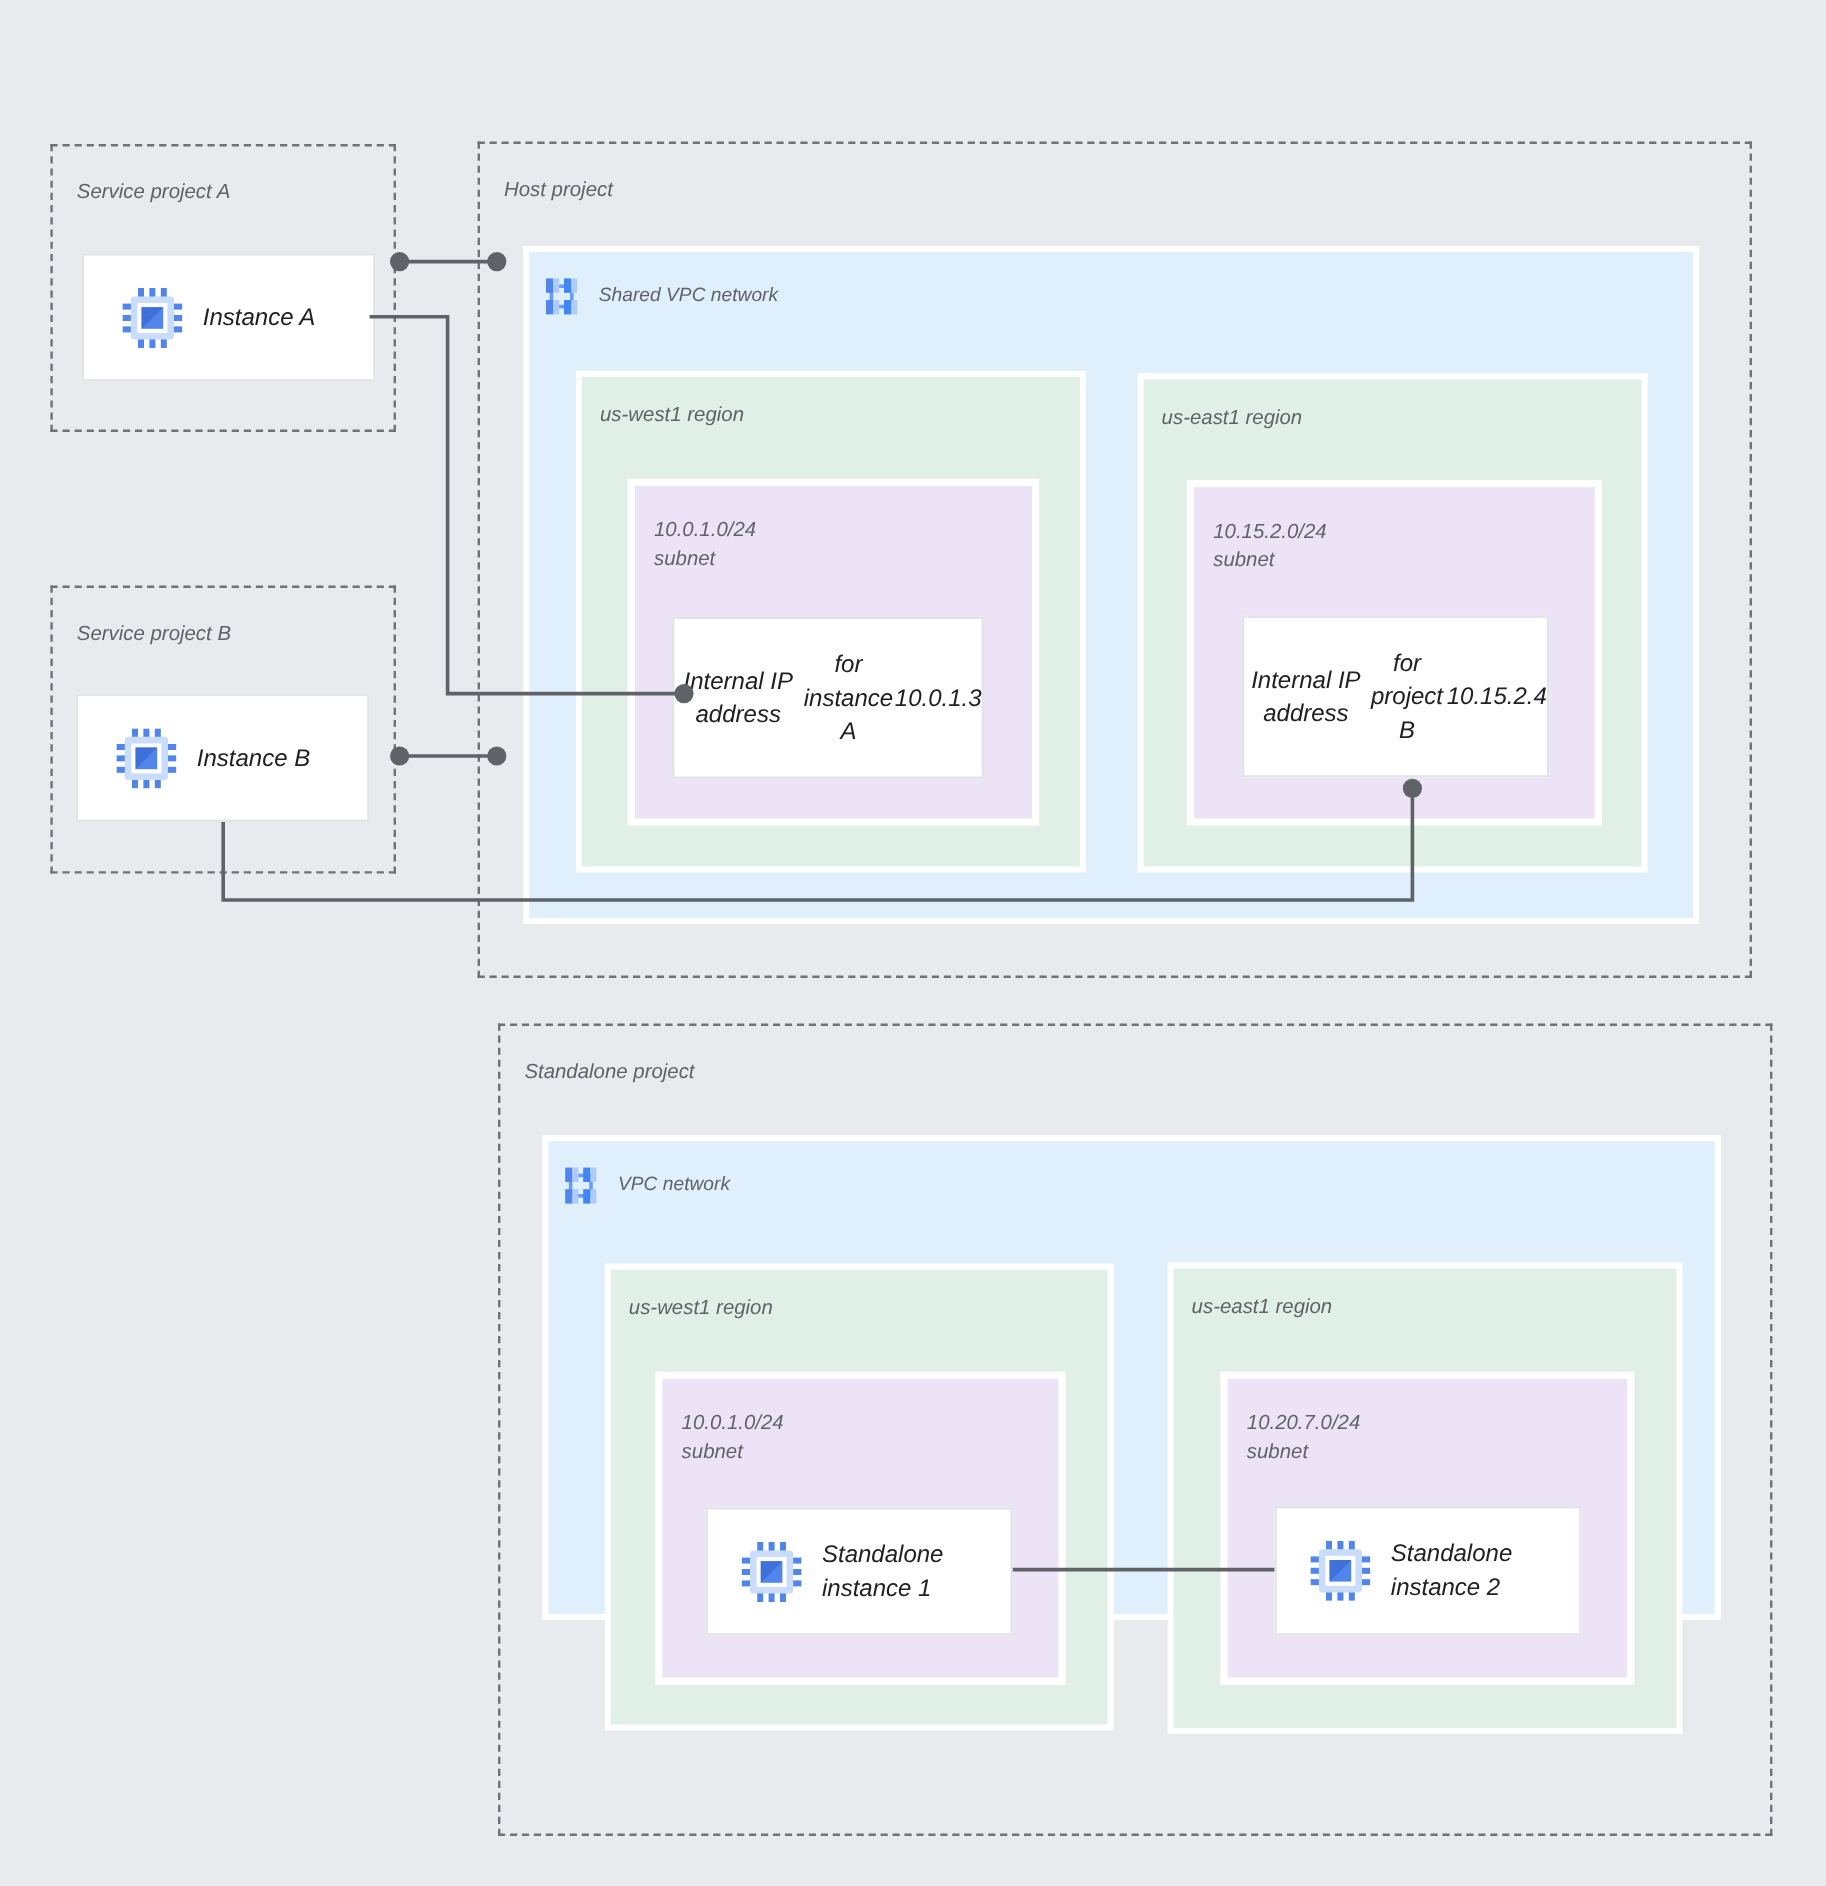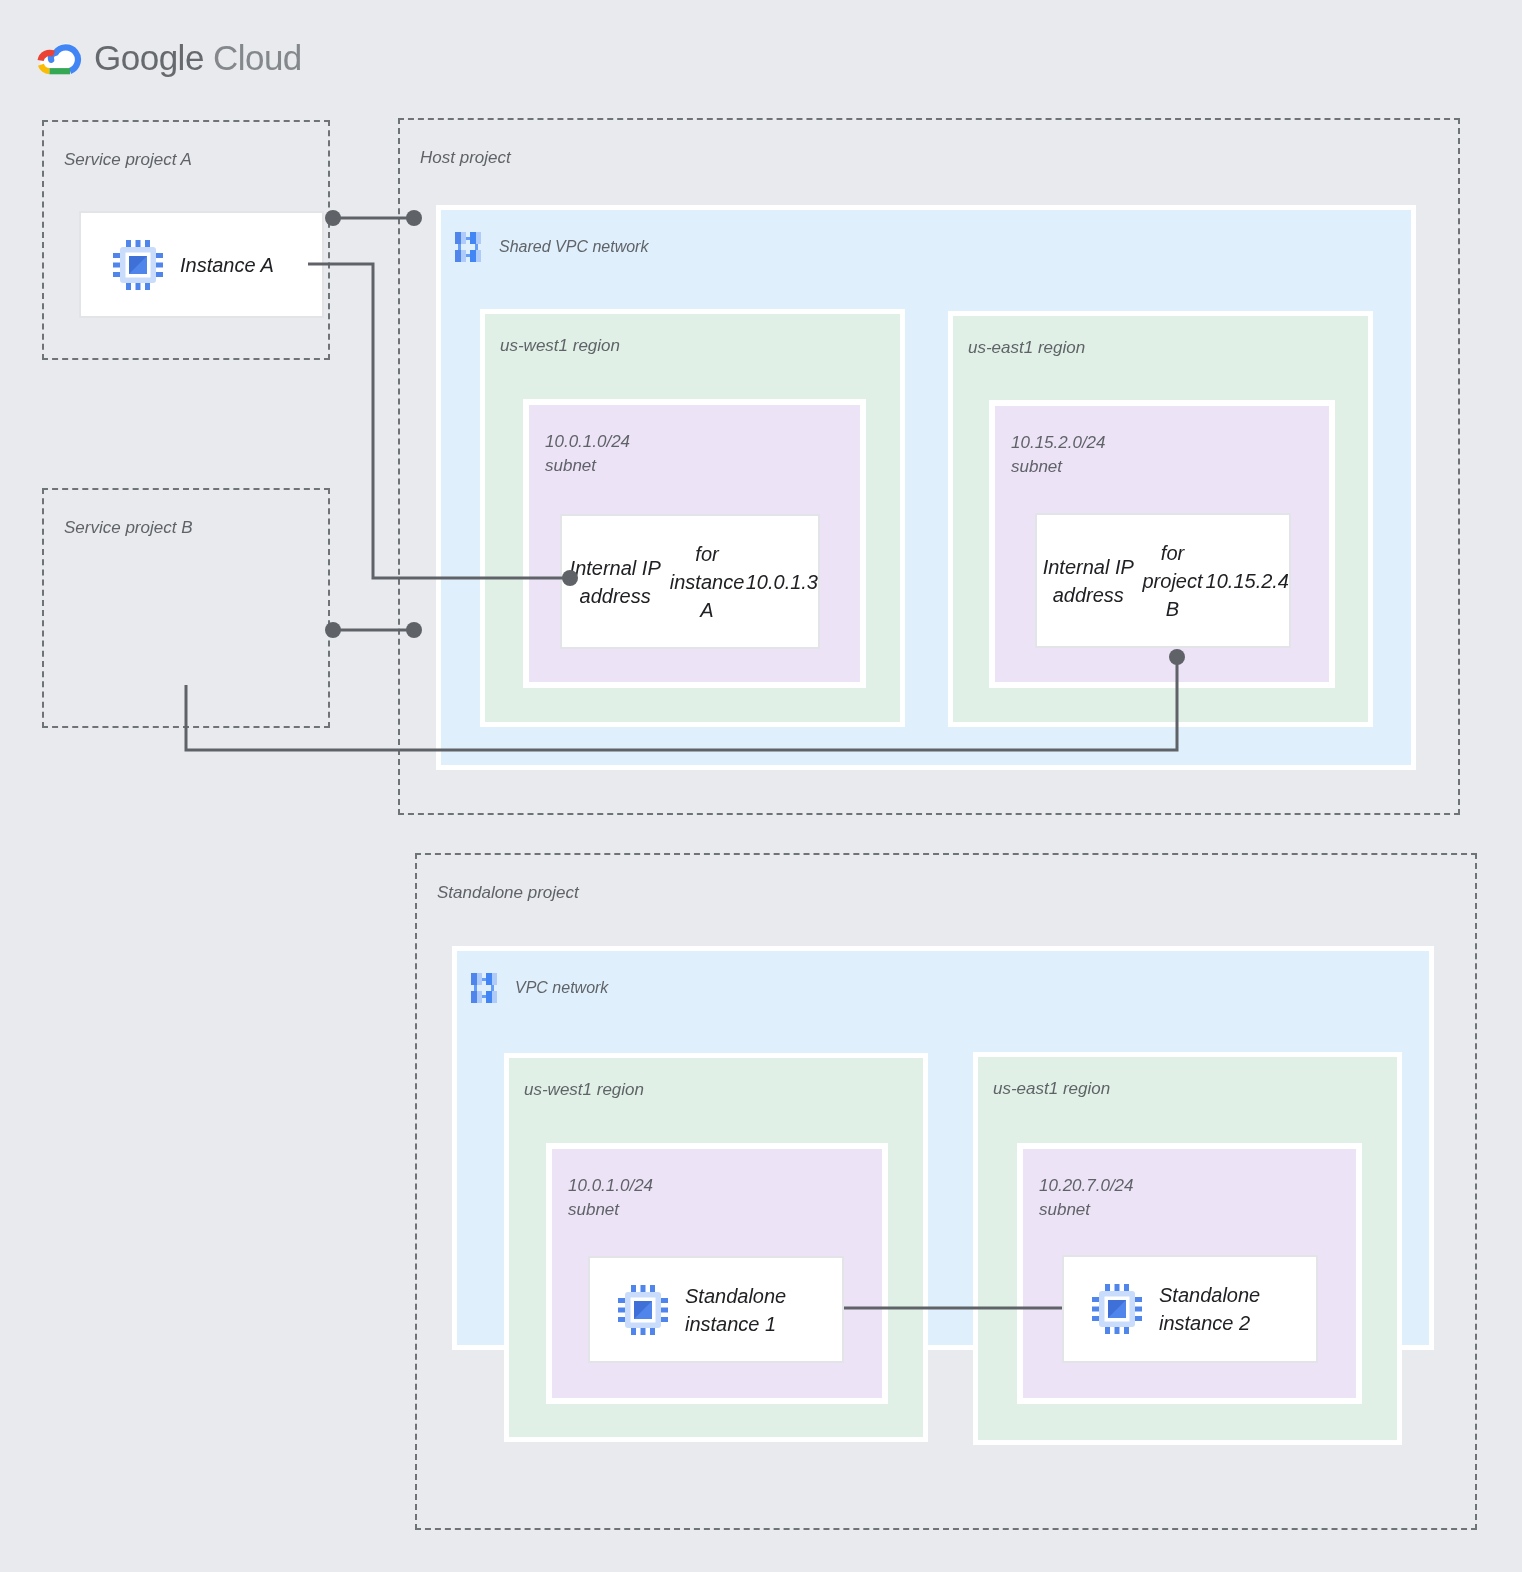--- a/index.html
+++ b/index.html
@@ -75,44 +75,39 @@
           <rect x="10" y="20" width="5" height="12" fill="#AECBFA"></rect>
         <rect x="19" y="20" width="6" height="12" fill="#4285F4"></rect>
           <rect x="25" y="20" width="5" height="12" fill="#AECBFA"></rect>
       </g>
     </g>
   </defs>
 </svg>
 
 <div class="canvas">
 
-  <div class="logo">
-    <svg width="46" height="38" viewBox="0 0 46 38">
-      <path d="M13.5,32.2 A9.2,9.2 0 1 1 17.3,14.6 A12.2,12.2 0 0 1 42.2,20 A12.2,12.2 0 0 1 34,32.2 Z" fill="#FFFFFF"></path>
-      <path d="M19.6,13.8 A5.2,5.2 0 0 0 15.2,20.8" fill="none" stroke="#4285F4" stroke-width="6.2" stroke-linecap="round"></path>
-      <path d="M19.8,13.5 A12.2,12.2 0 1 1 34,32" fill="none" stroke="#4285F4" stroke-width="6.2"></path>
-      <path d="M4.6,21.5 A9.2,9.2 0 0 1 17.8,14.9" fill="none" stroke="#EA4335" stroke-width="6.2"></path>
-      <path d="M4.9,25.8 A9.2,9.2 0 0 0 13.5,32.2" fill="none" stroke="#FBBC04" stroke-width="6.2"></path>
-      <path d="M13.5,32.2 H34" fill="none" stroke="#34A853" stroke-width="6.2"></path>
-    </svg>
-    <div class="logo-text"><span class="logo-google">Google</span><span class="logo-cloud">Cloud</span></div>
-  </div>
 
   <div class="dashed-box" style="left:42px;top:120px;width:288px;height:240px;">
     <div class="proj-title">Service project A</div>
-    <div class="card inst-card" style="left:35px;top:89px;width:245px;height:107px;">
+    <div class="card inst-card" style="left:24px;top:89px;width:245px;height:107px;">
       <svg width="50" height="50" viewBox="0 0 50 50">
           <use href="#compute-icon"></use>
         </svg>
       <span class="inst-label">Instance A</span>
     </div>
   </div>
 
   <div class="dashed-box" style="left:42px;top:488px;width:288px;height:240px;">
     <div class="proj-title">Service project B</div>
+    <div class="card inst-card" style="left:19px;top:88px;width:245px;height:107px;">
+      <svg width="50" height="50" viewBox="0 0 50 50">
+          <use href="#compute-icon"></use>
+        </svg>
+      <span class="inst-label">Instance B</span>
+    </div>
   </div>
 
   <div class="dashed-box" style="left:398px;top:118px;width:1062px;height:697px;">
     <div class="proj-title">Host project</div>
 
     <div class="panel blue-panel" style="left:36px;top:85px;width:980px;height:565px;">
       <div class="net-row">
         <svg width="34" height="34" viewBox="0 0 34 34">
             <use href="#vpc-icon"></use>
           </svg>

